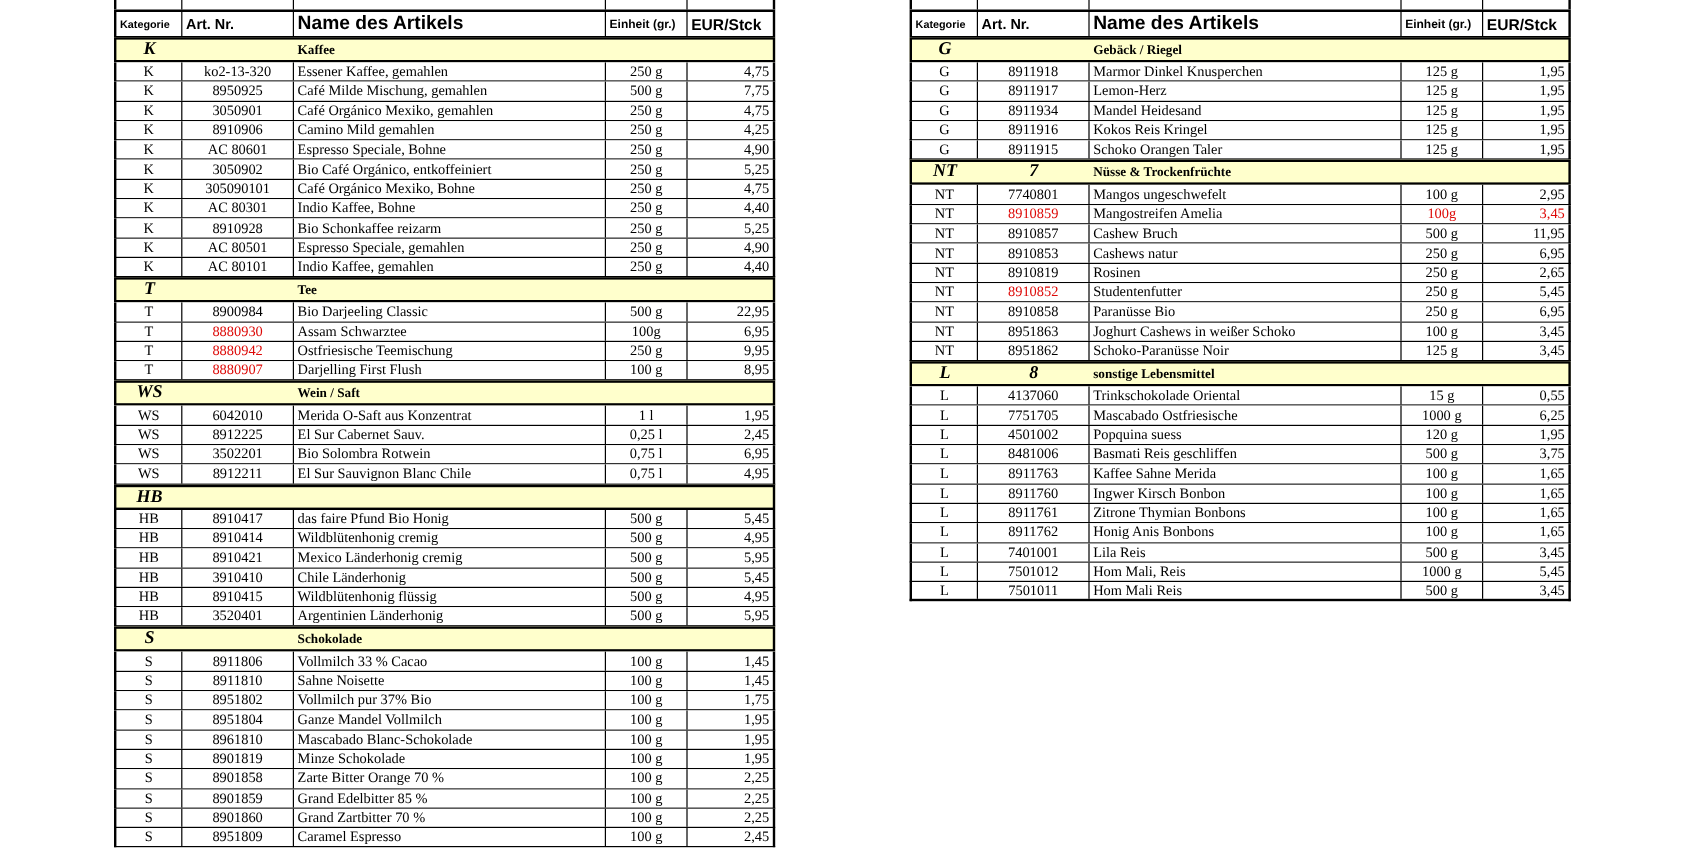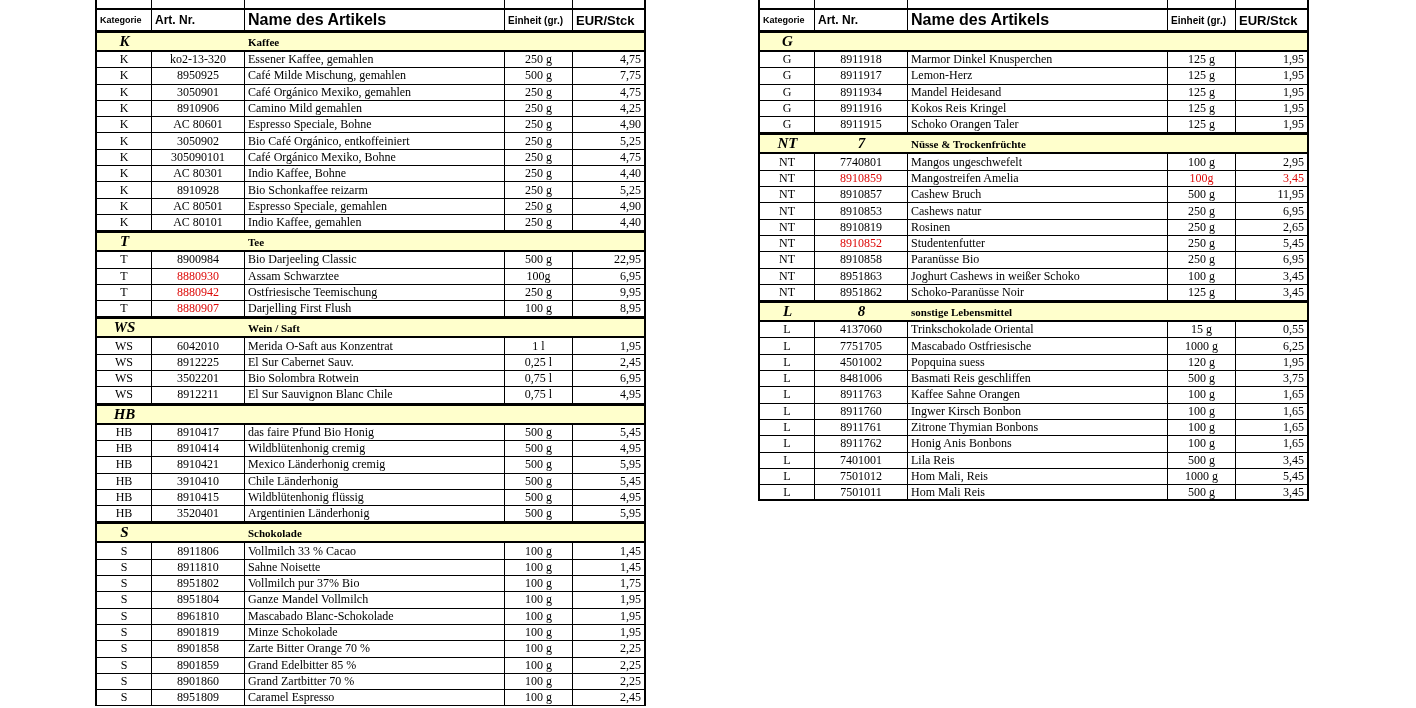--- a/index.html
+++ b/index.html
@@ -370,20 +370,21 @@
     <div class="row header-row">
       <div class="c-kat hc-kat">Kategorie</div>
       <div class="c-art hc-art">Art. Nr.</div>
       <div class="c-name hc-name">Name des Artikels</div>
       <div class="c-ein hc-ein">Einheit (gr.)</div>
       <div class="c-eur hc-eur">EUR/Stck</div>
     </div>
     <div class="row section-row">
       <div class="c-kat sec-code">G</div>
       <div class="c-art sec-num"></div>
+      <div class="sec-title">Gebäck / Riegel</div>
     </div>
     <div class="row item-row">
       <div class="c-kat v-kat">G</div>
       <div class="c-art v-art">8911918</div>
       <div class="c-name v-name">Marmor Dinkel Knusperchen</div>
       <div class="c-ein v-ein">125 g</div>
       <div class="c-eur v-eur">1,95</div>
     </div>
     <div class="row item-row">
       <div class="c-kat v-kat">G</div>
@@ -510,21 +511,21 @@
     <div class="row item-row">
       <div class="c-kat v-kat">L</div>
       <div class="c-art v-art">8481006</div>
       <div class="c-name v-name">Basmati Reis geschliffen</div>
       <div class="c-ein v-ein">500 g</div>
       <div class="c-eur v-eur">3,75</div>
     </div>
     <div class="row item-row">
       <div class="c-kat v-kat">L</div>
       <div class="c-art v-art">8911763</div>
-      <div class="c-name v-name">Kaffee Sahne Orangen</div>
+      <div class="c-name v-name">Kaffee Sahne Merida</div>
       <div class="c-ein v-ein">100 g</div>
       <div class="c-eur v-eur">1,65</div>
     </div>
     <div class="row item-row">
       <div class="c-kat v-kat">L</div>
       <div class="c-art v-art">8911760</div>
       <div class="c-name v-name">Ingwer Kirsch Bonbon</div>
       <div class="c-ein v-ein">100 g</div>
       <div class="c-eur v-eur">1,65</div>
     </div>

